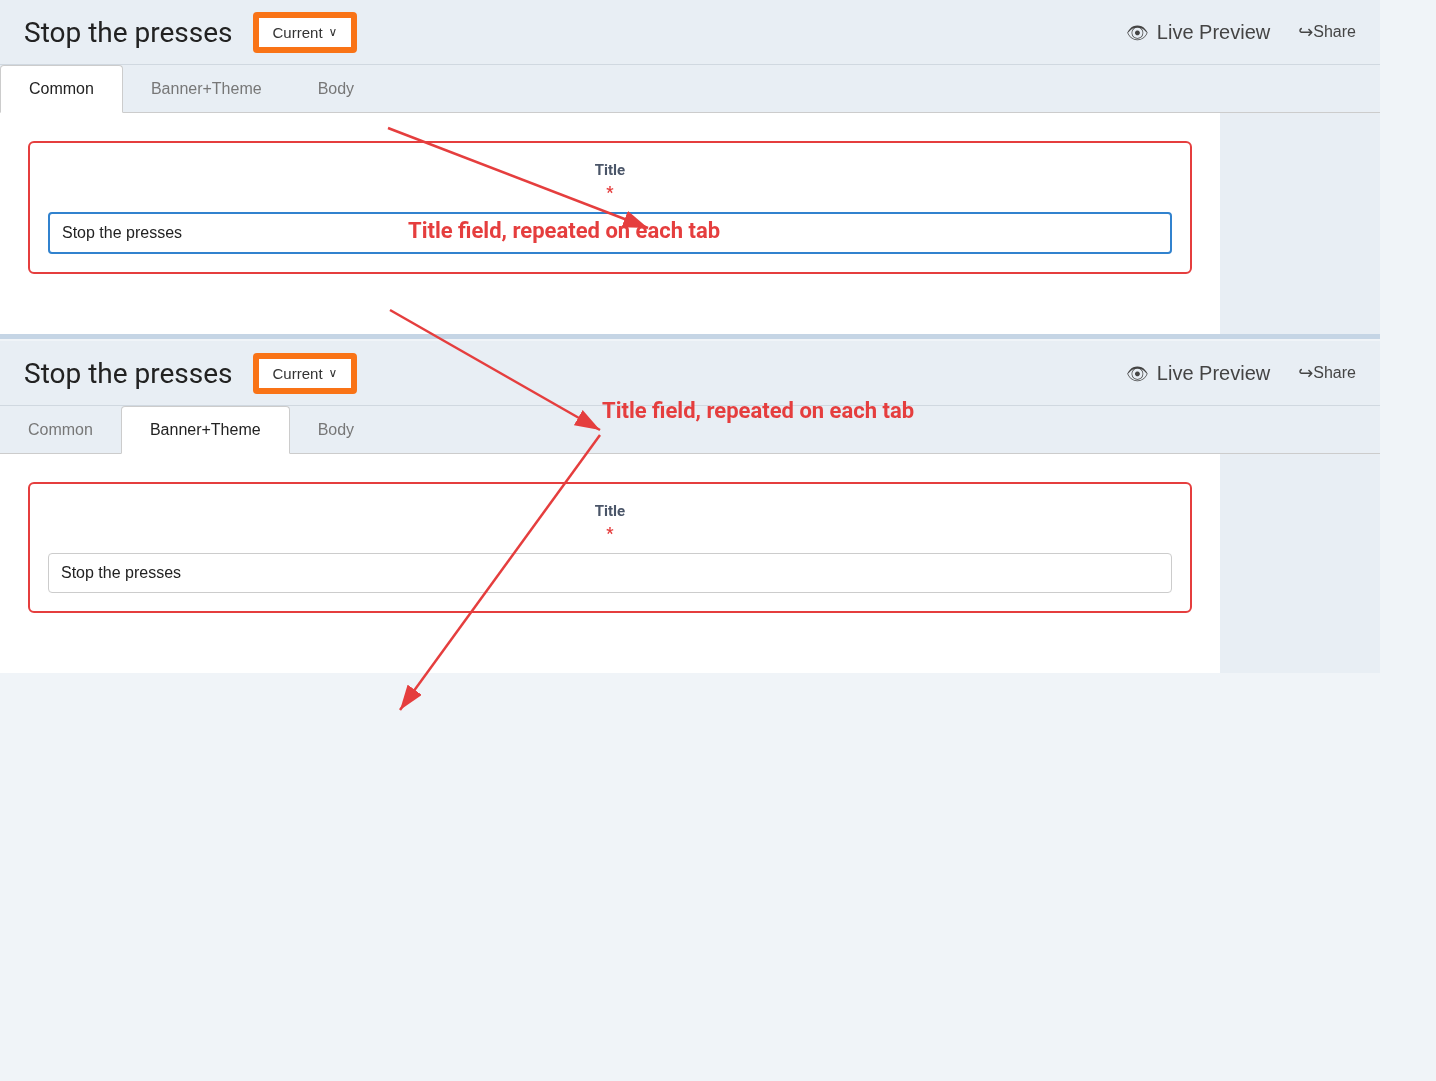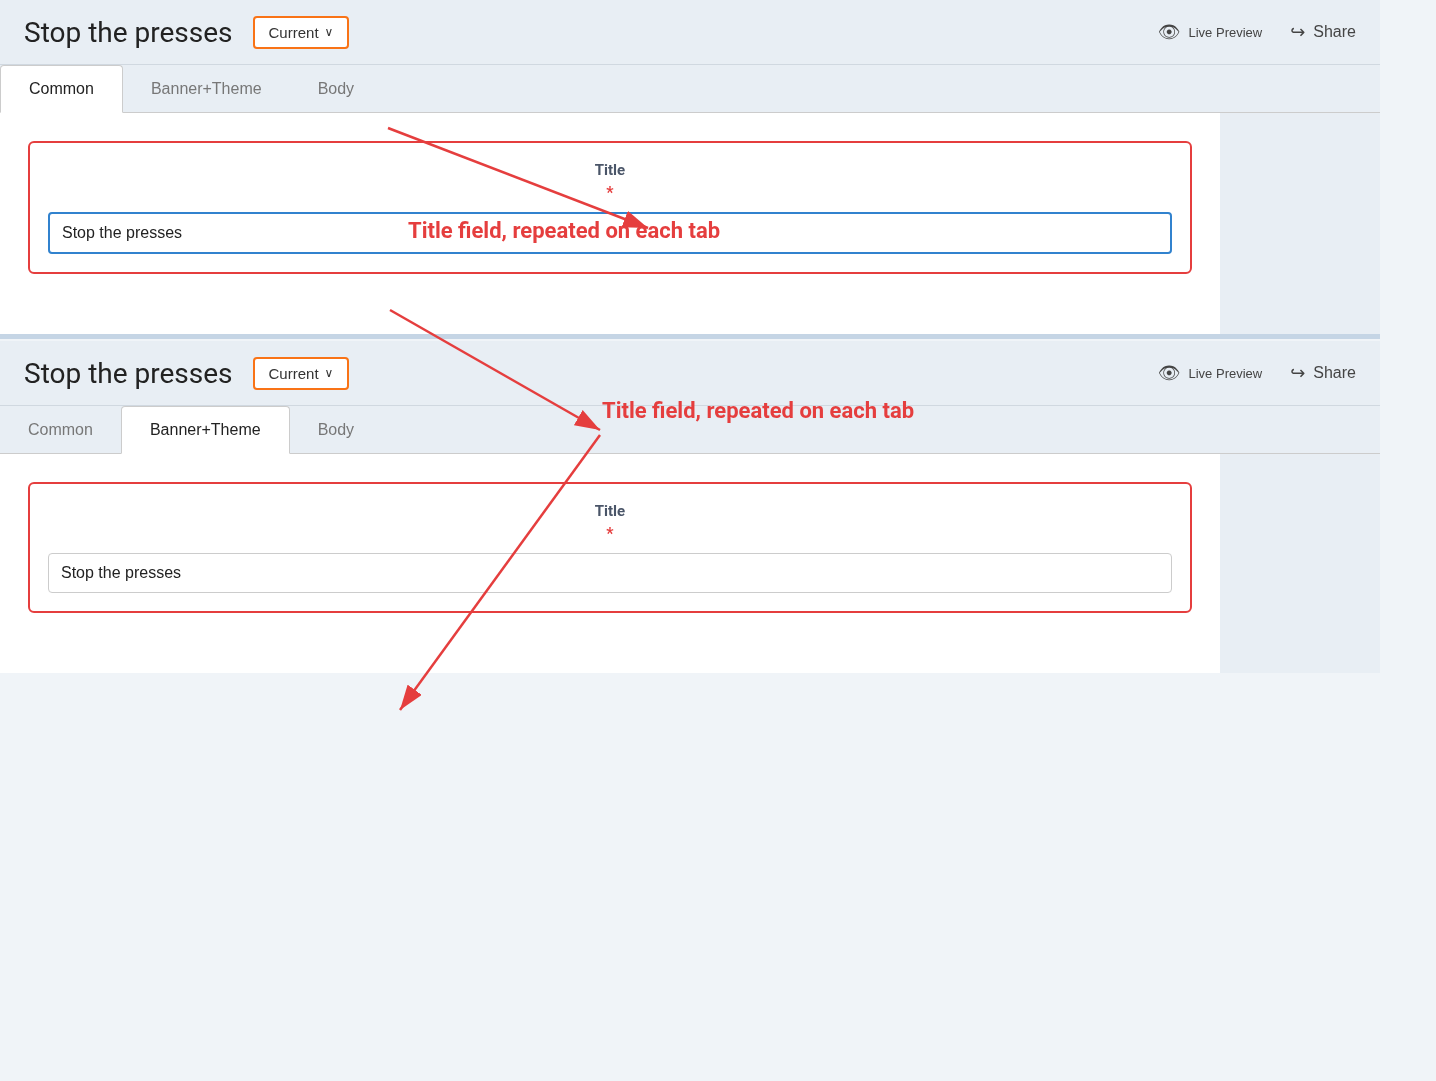--- a/index.html
+++ b/index.html
@@ -21,51 +21,50 @@
     .header-title {
       font-size: 28px;
       font-weight: 400;
       color: #222;
       margin-right: 20px;
     }
     .version-dropdown {
       display: flex;
       align-items: center;
       background: white;
-      border: 2px solid #f97316;
+      border: 6px solid #f97316;
       border-radius: 4px;
       padding: 6px 14px;
       font-size: 15px;
       color: #333;
       cursor: pointer;
       gap: 6px;
     }
     .chevron-icon {
       font-size: 12px;
     }
     .header-right {
       margin-left: auto;
       display: flex;
       align-items: center;
       gap: 28px;
     }
     .live-preview-btn {
       display: flex;
       align-items: center;
       gap: 8px;
-      font-size: 13px;
+      font-size: 20px;
       color: #444;
       cursor: pointer;
       background: none;
       border: none;
     }
     .share-btn {
       display: flex;
       align-items: center;
-      gap: 8px;
       font-size: 16px;
       color: #444;
       cursor: pointer;
       background: none;
       border: none;
     }
     .eye-icon::before { content: '👁'; font-size: 18px; }
     .share-icon::before { content: '↪'; font-size: 18px; }
 
     

